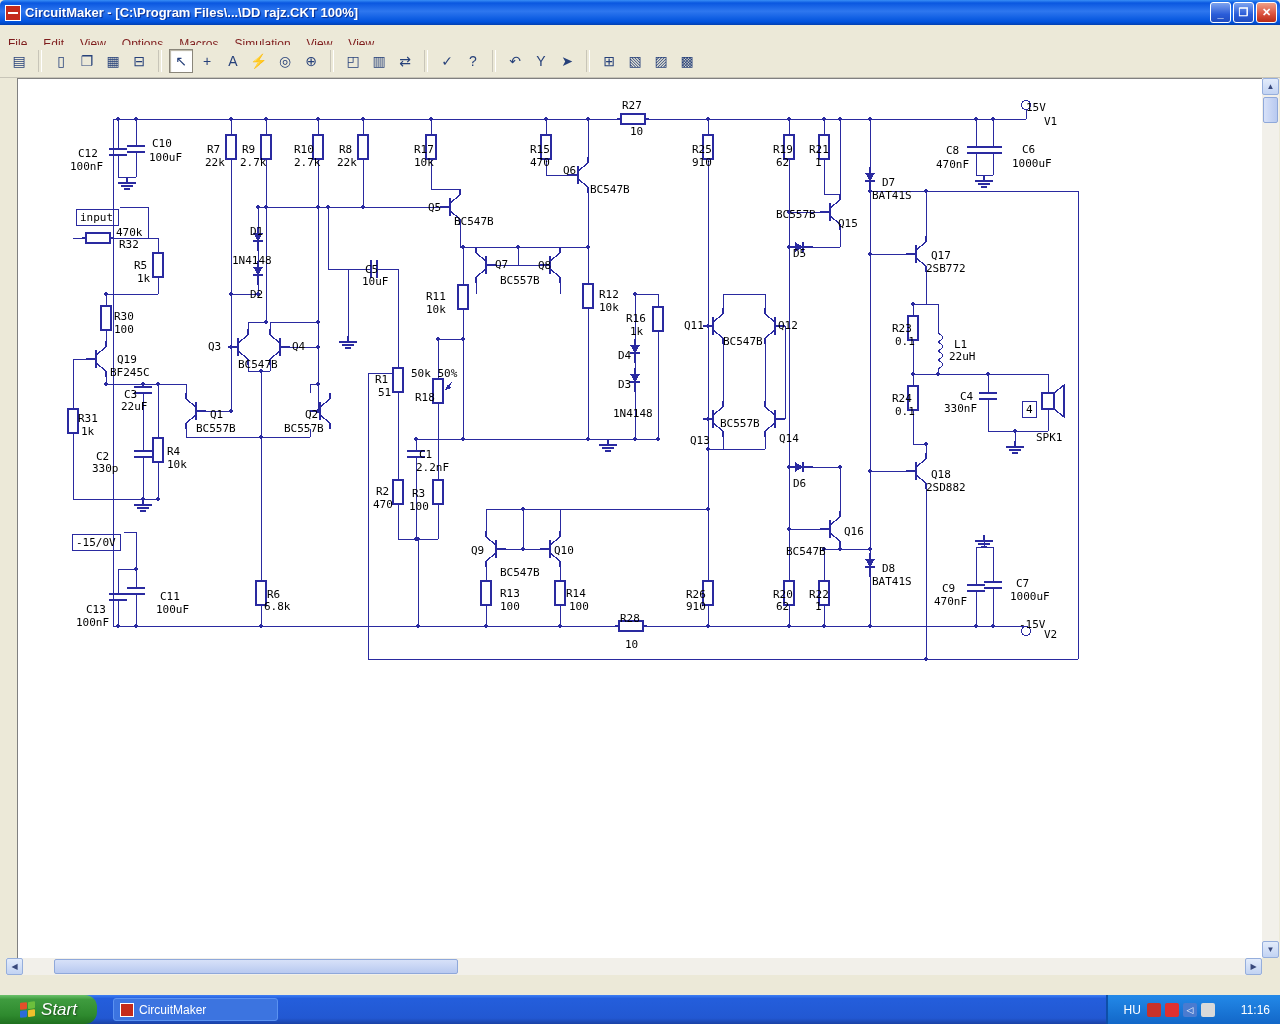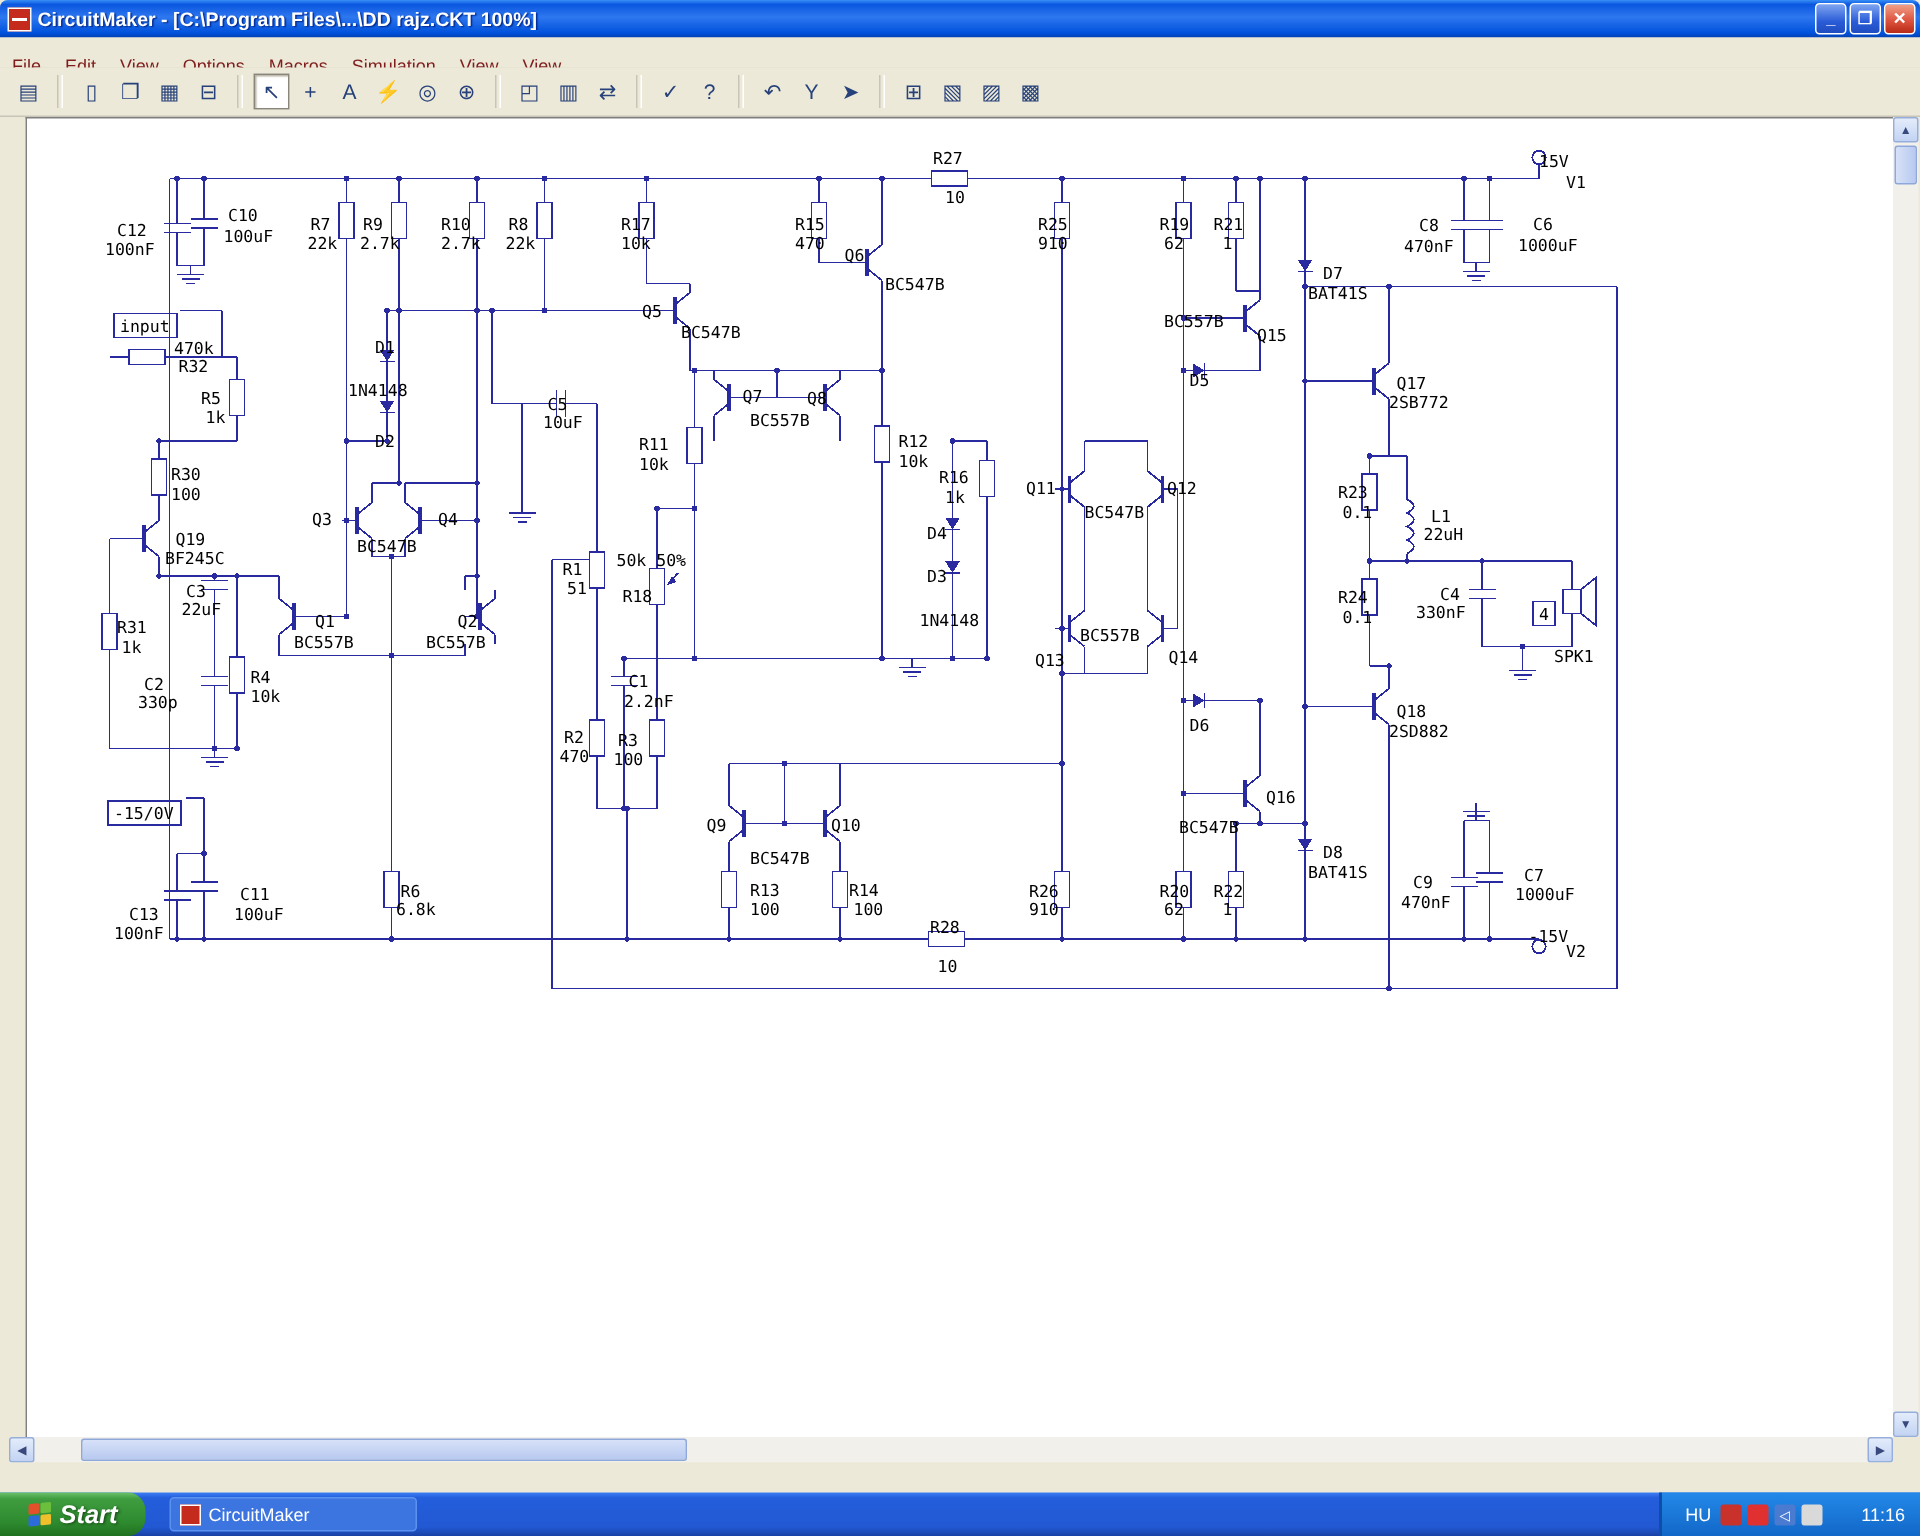--- a/index.html
+++ b/index.html
@@ -45,21 +45,21 @@
     background:linear-gradient(90deg,#D7E1F8,#B8C9F0);border:1px solid #8FA8DA;border-radius:2px;box-sizing:border-box;}
   .sb-thumb-h{position:absolute;left:54px;top:959px;width:404px;height:15px;
     background:linear-gradient(180deg,#D7E1F8,#B8C9F0);border:1px solid #8FA8DA;border-radius:2px;box-sizing:border-box;}
   .statusstrip{position:absolute;left:0;top:975px;width:1280px;height:20px;background:#ECE9D8;}
   
   .taskbar{position:absolute;left:0;top:995px;width:1280px;height:29px;
     background:linear-gradient(180deg,#3E7FF5 0%,#245EDC 12%,#2258D2 80%,#1941A5 100%);display:flex;align-items:stretch;}
   .start-btn{width:97px;height:29px;border-radius:0 12px 12px 0;
     background:linear-gradient(180deg,#6BC26B 0%,#3F9C3F 15%,#2E8A2E 70%,#1F701F 100%);
     display:flex;align-items:center;justify-content:center;gap:5px;color:#fff;
-    font-style:italic;font-weight:bold;font-size:17px;text-shadow:1px 1px 2px #184A18;flex:none;}
+    font-style:italic;font-weight:normal;font-size:17px;text-shadow:1px 1px 2px #184A18;flex:none;}
   .flag{width:16px;height:16px;display:grid;grid-template-columns:7px 7px;grid-template-rows:7px 7px;gap:1px;transform:skewY(-6deg);}
   .flag span{border-radius:1px;}
   .task-btn{margin:3px 0 3px 16px;width:165px;border-radius:3px;background:#3C74E0;
     border:1px solid #5B92F0;display:flex;align-items:center;gap:5px;padding:0 6px;color:#fff;font-size:12px;box-sizing:border-box;}
   .task-icon{width:14px;height:14px;background:#C42B1C;border:1px solid #fff;flex:none;box-sizing:border-box;}
   .tray{margin-left:auto;display:flex;align-items:center;gap:6px;padding:0 10px 0 16px;
     background:linear-gradient(180deg,#2389E8,#1267C8);border-left:2px solid #0D4FA8;color:#fff;font-size:12px;}
   .tray-ico{width:14px;height:14px;border-radius:2px;display:flex;align-items:center;justify-content:center;font-size:9px;color:#fff;flex:none;}
   .clock{margin-left:20px;}
   svg text{user-select:none;}

